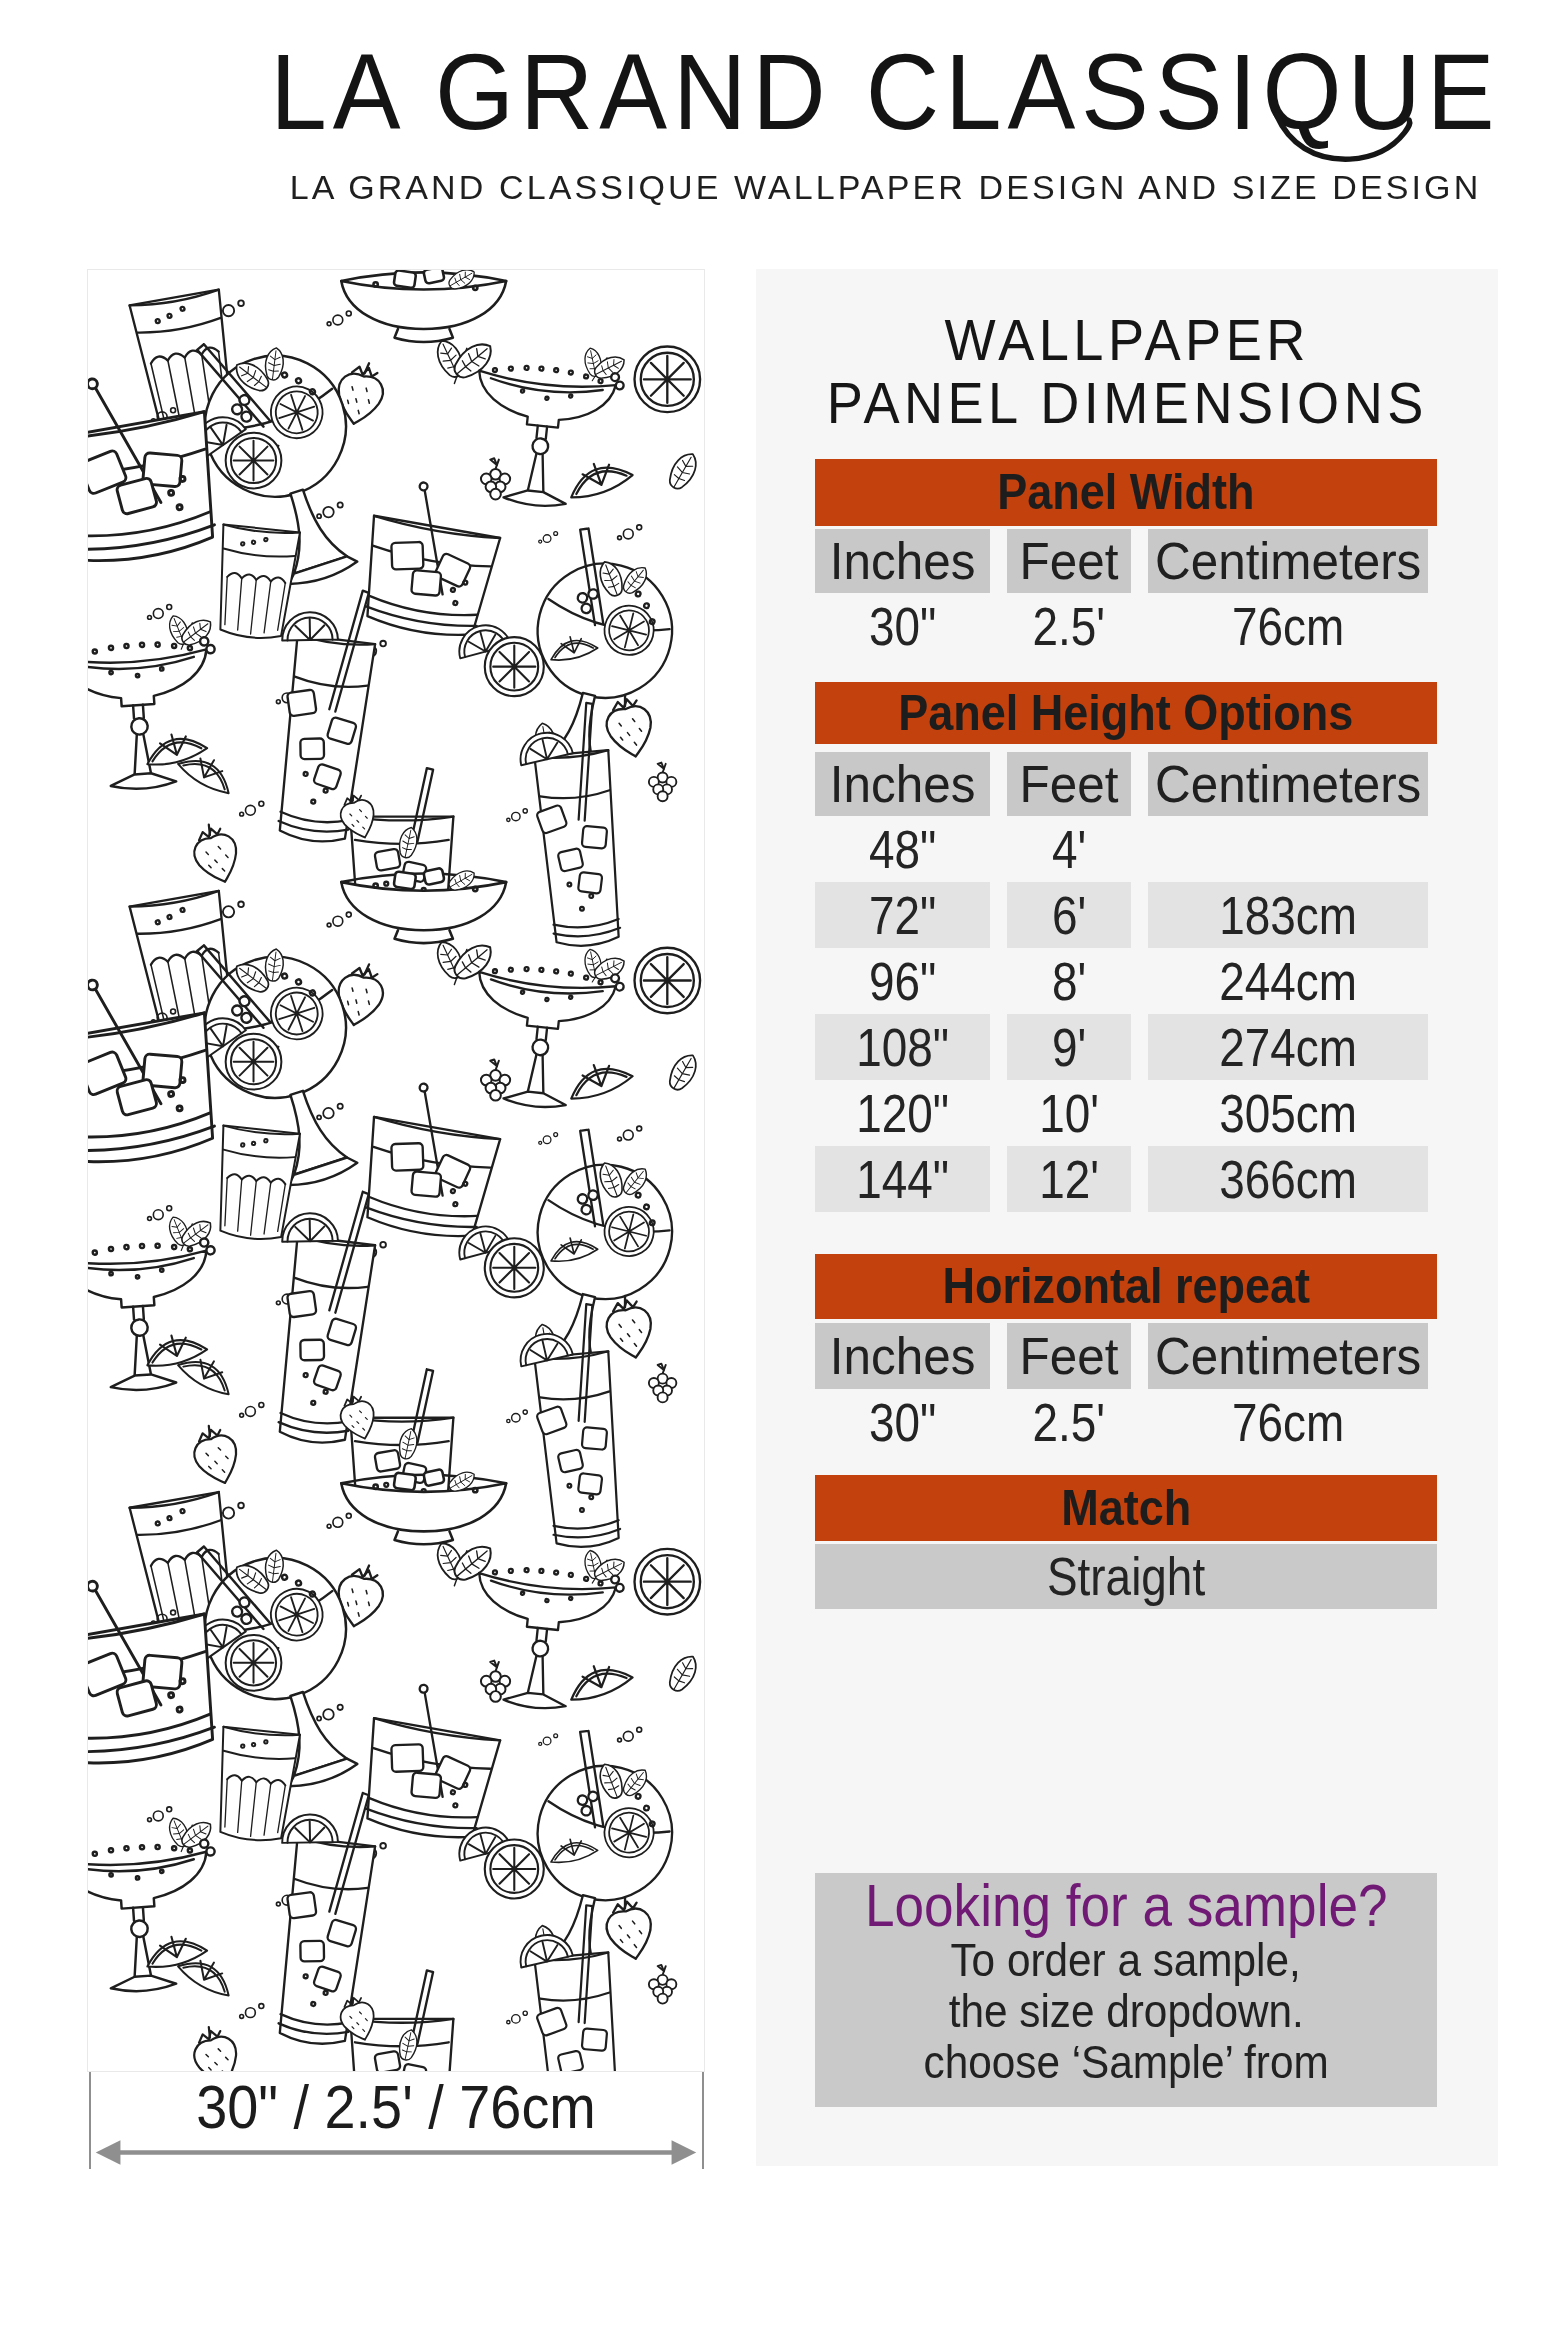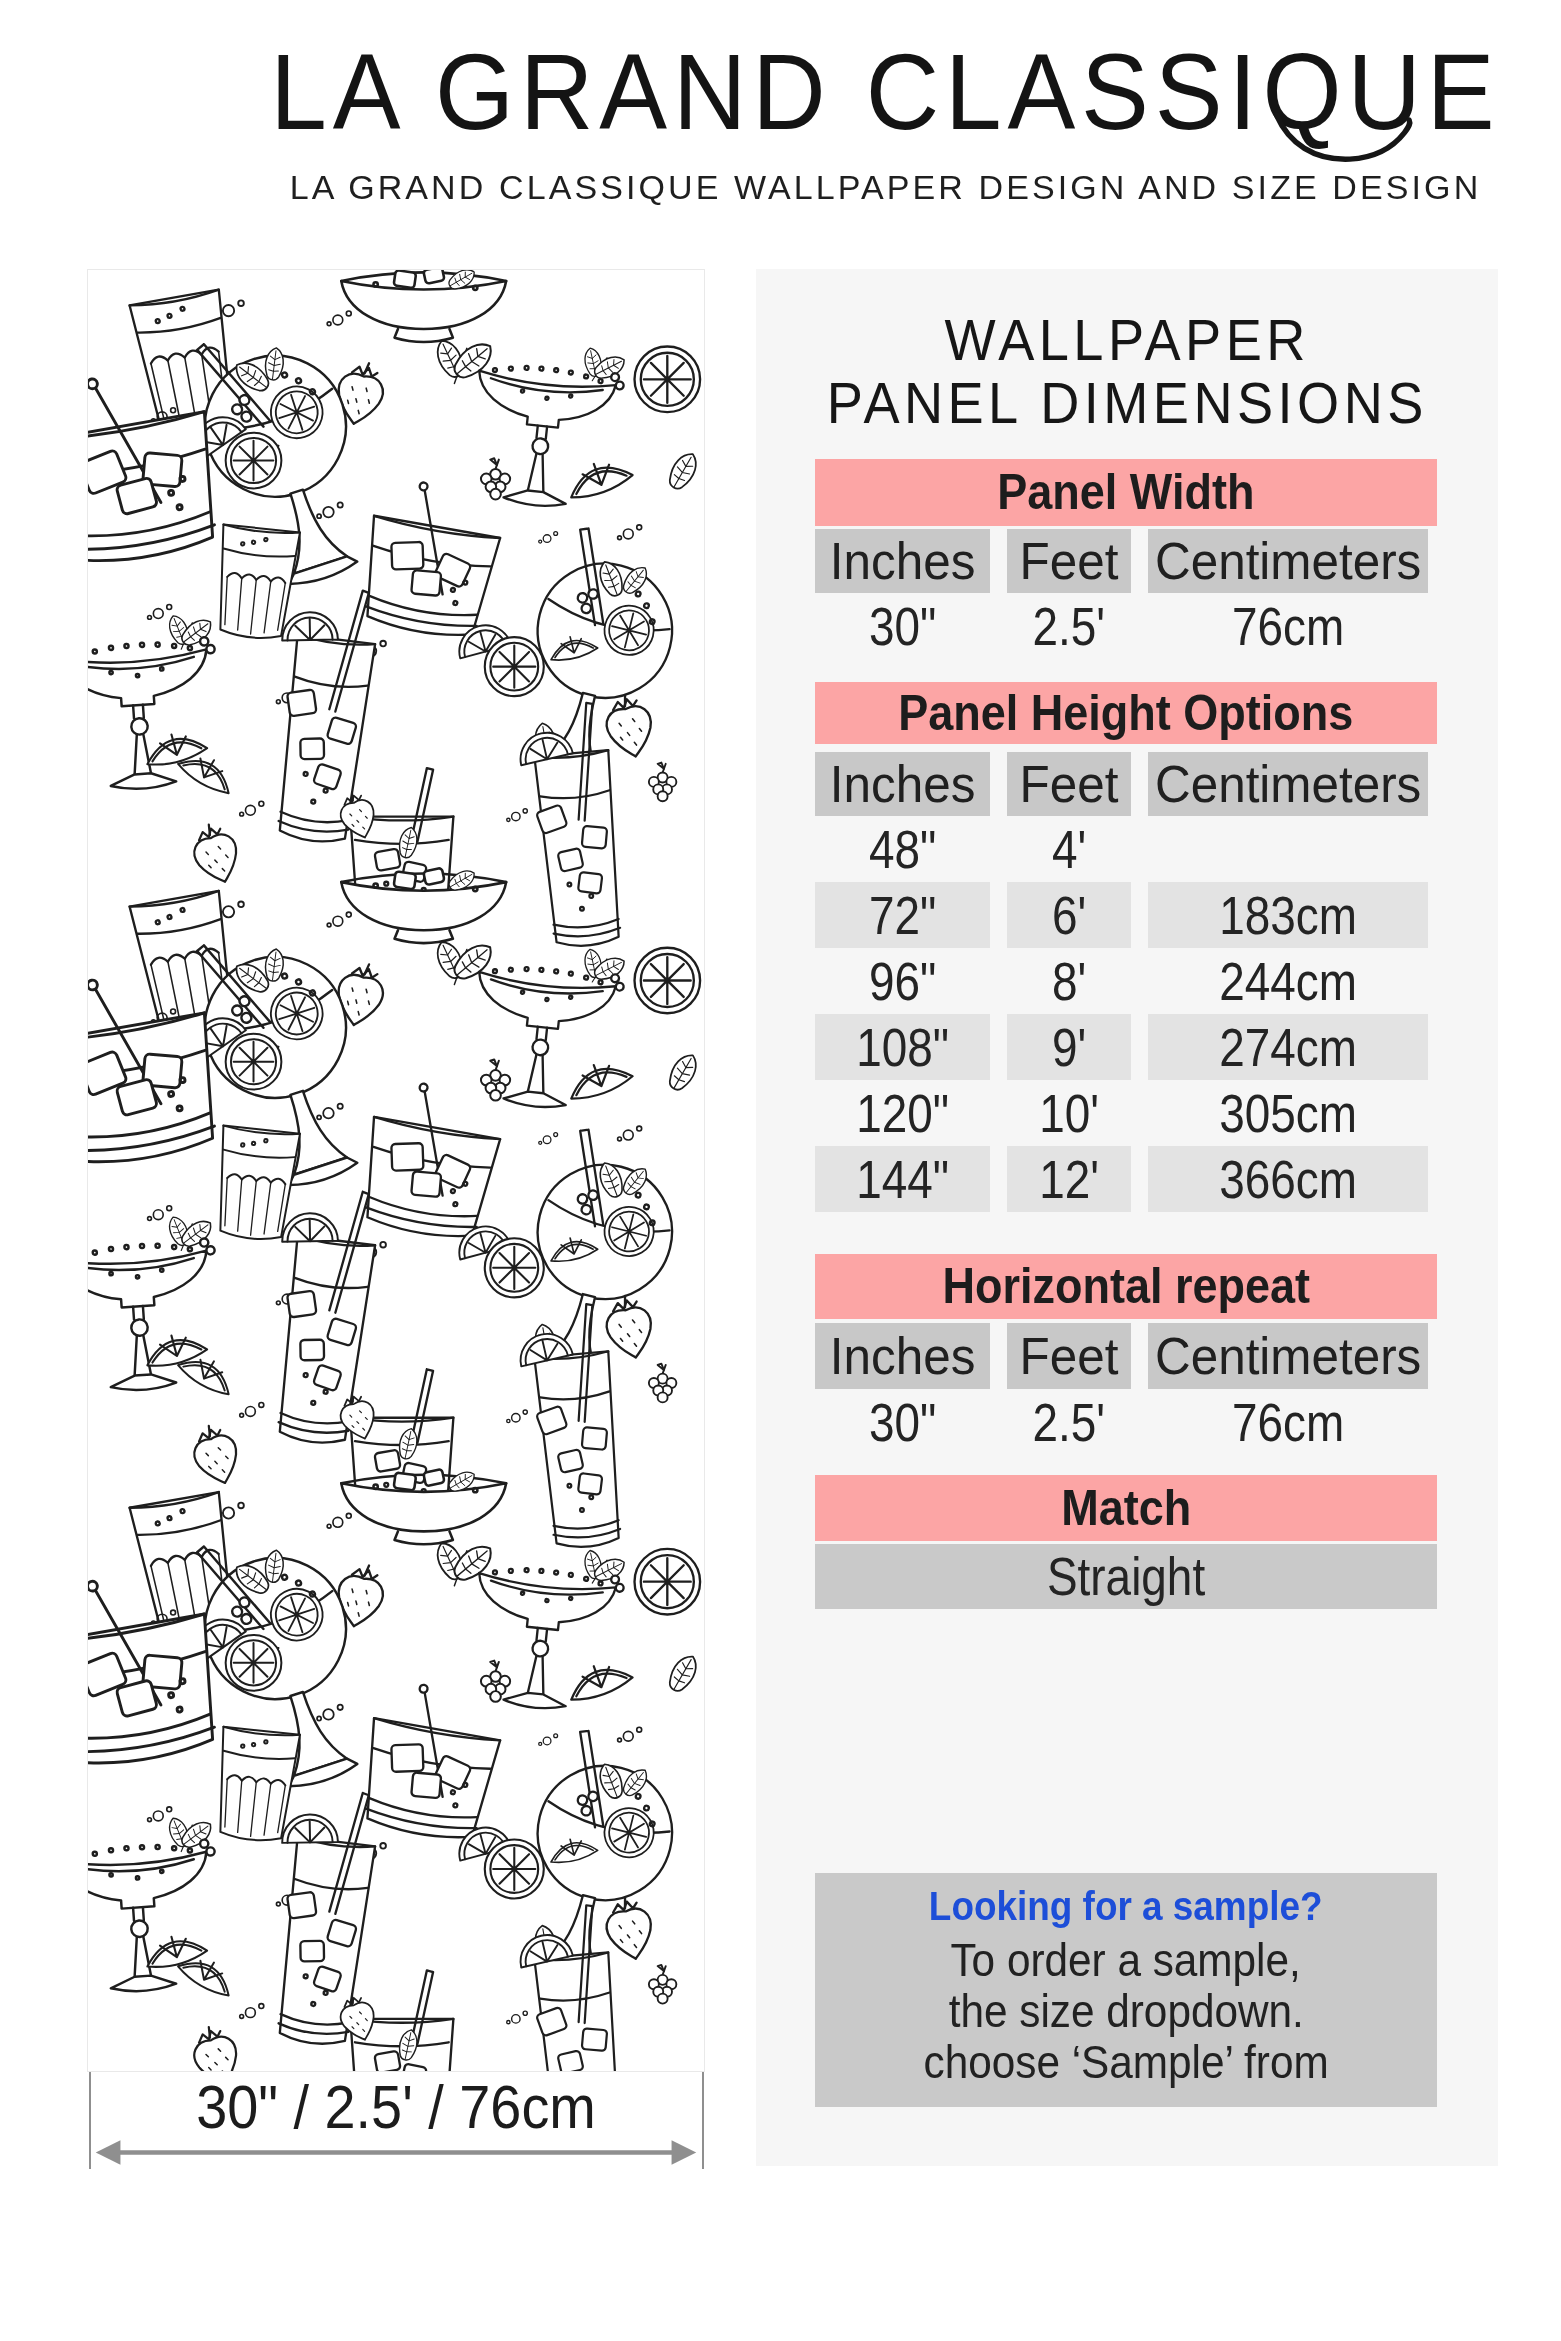--- a/index.html
+++ b/index.html
@@ -23,35 +23,35 @@
   .guide{position:absolute;width:2.3px;background:#8f8f8f;top:2072px;height:97px}
   .guide.left{left:89px}.guide.right{left:702px}
   .mlabel{position:absolute;left:87px;top:2073px;width:618px;text-align:center;
           font-size:62px;color:#1c1c1c;line-height:67px}
   .arrowsvg{position:absolute;left:87px;top:2134px;width:618px;height:37px}
 
   .panel{position:absolute;left:756px;top:269px;width:742px;height:1897px;background:#f6f6f6}
   .ptitle{position:absolute;top:40px;left:0;width:100%;text-align:center;
           font-size:57px;letter-spacing:4.7px;line-height:63px;color:#161616}
   .tbl{position:absolute;left:59px;width:622px}
-  .hbar{background:#fca5a5;text-align:center;font-weight:700;font-size:50px;color:#1d1d1d}
+  .hbar{background:#c2410c;text-align:center;font-weight:700;font-size:50px;color:#1d1d1d}
   .row{display:flex;gap:17px}
   .cell{text-align:center}
   .c1{width:175px}.c2{width:124px}.c3{width:280px}
   .colcell{background:#c8c8c8;font-size:52px;color:#202020}
   .valtext{font-size:54px;color:#242424}
   .shade .cell{background:#e3e3e3}
   .h86{height:67px;line-height:67px}
   .h82{height:64px;line-height:64px}
   .h84{height:66px;line-height:66px}
   .h79{height:62px;line-height:62px}
   .h83{height:65px;line-height:65px}
   .mval{background:#c9c9c9;text-align:center;font-size:54px;color:#242424}
   .sbox{background:#c9c9c9;text-align:center;height:234px;box-sizing:border-box;padding-top:6.2px}
-  .sbox .t{font-weight:700;font-size:41px;line-height:55px;color:#1d4ed8}
+  .sbox .t{font-weight:400;font-size:59px;line-height:55px;color:#701a75}
   .sbox .l{font-size:47px;line-height:51px;color:#222}
   .sbox .l:first-of-type{margin-top:6.2px}
 </style>
 </head>
 <body>
 
 <div class="brand"><span class="cx95">LA GRAND CLASSIQUE</span></div>
 <svg class="flourish" viewBox="0 0 2000 300">
   <path d="M1636,148 C1652,184 1684,206 1730,204 C1766,202 1786,188 1800,170 C1806,162 1808,158 1806,154" fill="none" stroke="#161616" stroke-width="7" stroke-linecap="round"></path>
 </svg>

